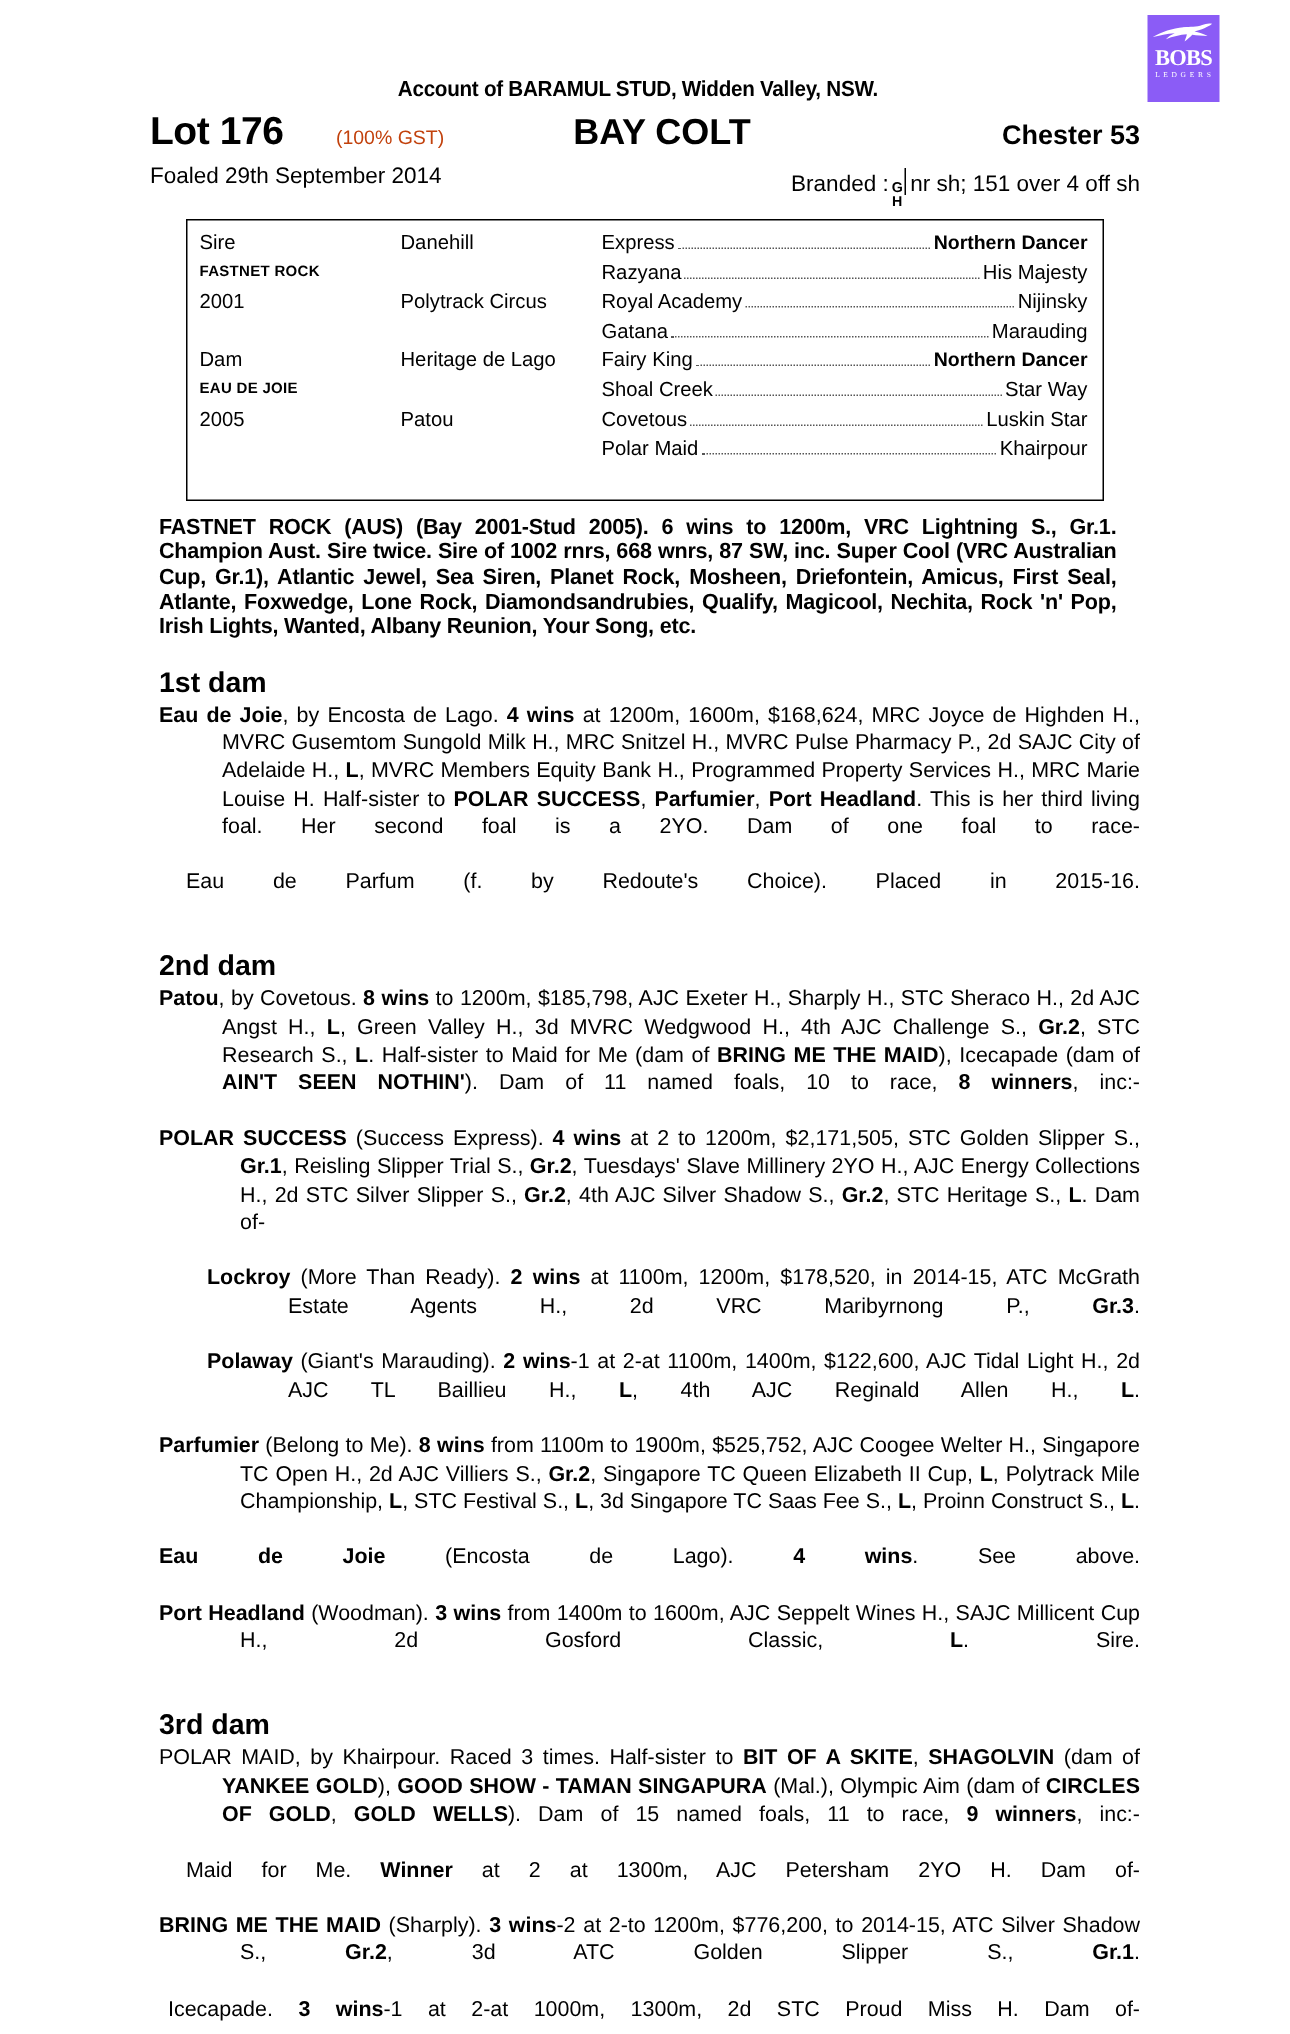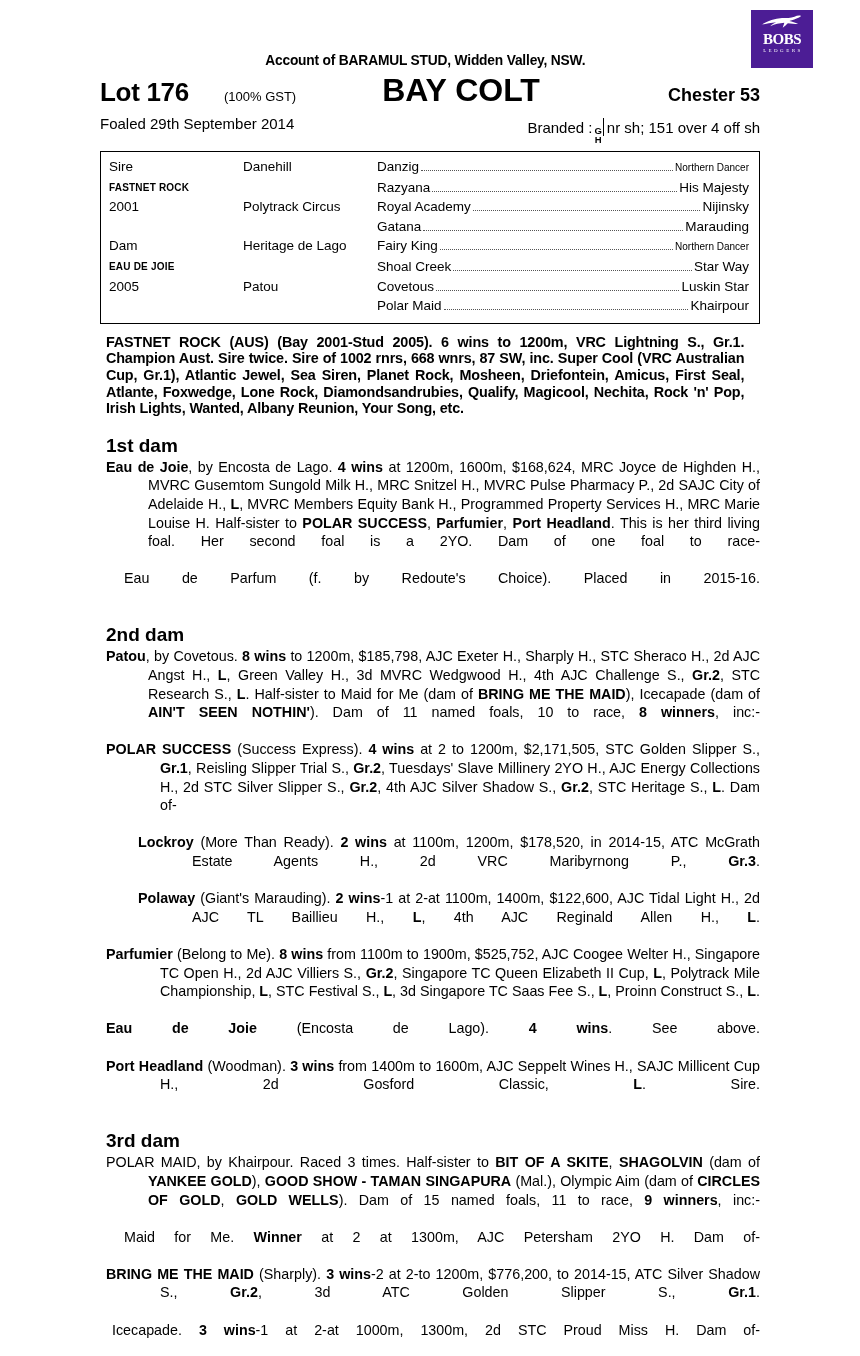--- a/index.html
+++ b/index.html
@@ -28,23 +28,23 @@
   .header {
     position: relative;
     width: 660px;
     margin: 0 auto;
     padding-top: 52px;
   }
   .bobs-logo {
     position: absolute;
     right: -53px;
     top: 10px;
-    width: 62px;
+    width: 48px;
     height: 58px;
-    background: #4c1d95;
+    background: #8b5cf6;
     display: flex;
     flex-direction: column;
     align-items: center;
     justify-content: flex-start;
     padding-top: 4px;
     box-sizing: border-box;
   }
   .bobs-horse {
     width: 44px;
     height: 17px;
@@ -92,24 +92,24 @@
     gap: 30px;
   }
   .lot-number {
     font-size: 26px;
     font-weight: bold;
     letter-spacing: -0.3px;
   }
   .gst {
     font-size: 13px;
     margin-left: 5px;
-    color: #000000;
+    color: #c2410c;
   }
   .colt-type {
-    font-size: 32px;
+    font-size: 24px;
     font-weight: bold;
     letter-spacing: 0px;
     margin-left: 56px;
     flex: 0 0 auto;
   }
   .chester {
     font-size: 18px;
     font-weight: bold;
     white-space: nowrap;
   }
@@ -143,25 +143,25 @@
     width: 1px;
     height: 18px;
     background: #000;
     margin: 0 3px 0 0px;
     position: relative;
     top: 3px;
   }
 
   
   .ped-box {
-    width: 660px;
+    width: 612px;
     margin: 0 auto;
     border: 1.5px solid #000000;
     box-sizing: border-box;
-    padding: 5px 0 7px 0;
+    padding: 5px 0 24px 0;
   }
   .ped-grid {
     display: grid;
     grid-template-columns: 134px 142px 1fr;
     row-gap: 0px;
     font-size: 13.5px;
     line-height: 19.6px;
   }
   .pc { padding-left: 8px; }
   .col3 { padding-right: 10px; }
@@ -178,21 +178,21 @@
   }
   .leader-left { flex: 0 0 auto; }
   .leader-dots {
     flex: 1 1 auto;
     border-bottom: 1.5px dotted #555;
     margin: 0 2px 4px 2px;
     min-width: 8px;
     height: 0;
   }
   .leader-right { flex: 0 0 auto; }
-  .leader-right.bold { font-weight: normal; font-size: 10px; }
+  .leader-right.bold { font-weight: bold; font-size: 13px; }
   .spacer-cell { height: 19.6px; }
 
   
   .sire-blurb {
     width: 648px;
     margin: 10px auto 0 auto;
     font-size: 14.6px;
     font-weight: bold;
     line-height: 16.6px;
     text-align: justify;
@@ -272,21 +272,21 @@
     </div>
   </div>
 
   <div class="ped-box">
     <div class="ped-grid">
 
       <div class="pc">Sire</div>
       <div class="pc">Danehill</div>
       <div class="col3">
         <div class="leader-row">
-          <span class="leader-left">Danzig</span>
+          <span class="leader-left">Express</span>
           <span class="leader-dots"></span>
           <span class="leader-right bold">Northern Dancer</span>
         </div>
       </div>
 
       <div class="pc strong-name">FASTNET ROCK</div>
       <div class="pc spacer-cell"></div>
       <div class="col3">
         <div class="leader-row">
           <span class="leader-left">Razyana</span>

